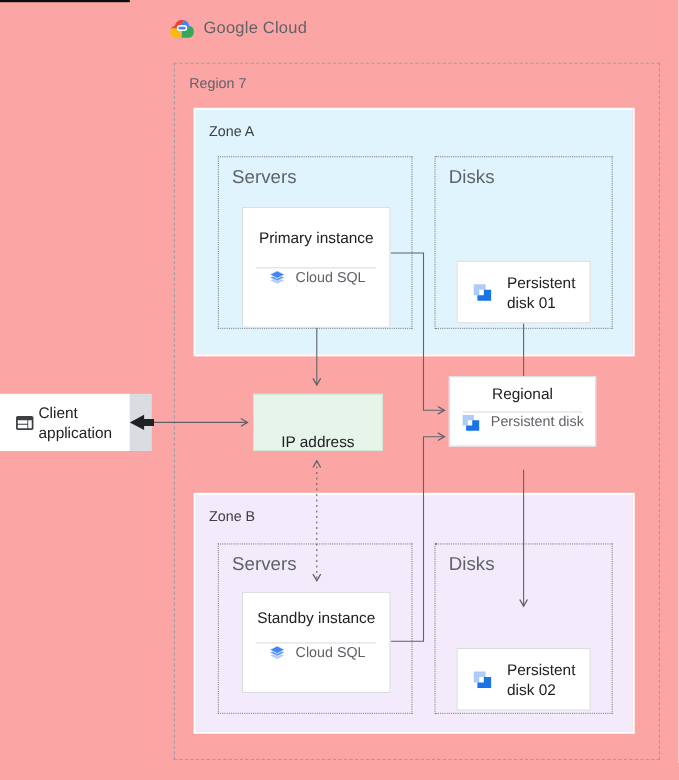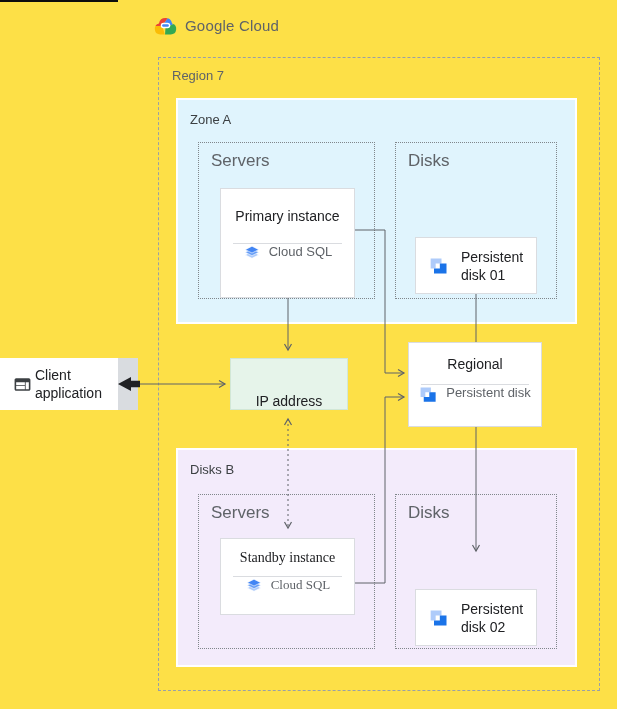--- a/index.html
+++ b/index.html
@@ -1,17 +1,17 @@
 <!DOCTYPE html>
 <html><head>
 <meta charset="utf-8">
 <style>
   html,body{margin:0;padding:0;}
   body{font-family:"Liberation Sans", sans-serif; background:#ffffff;}
-  #canvas{position:relative;width:617px;height:709px;background:#fde047;overflow:hidden;}
+  #canvas{position:relative;width:617px;height:709px;background:#fca5a5;overflow:hidden;}
   .abs{position:absolute;}
   .top-line{left:0;top:0;width:118px;height:2px;background:#0d0d0d;z-index:4;}
   .logo{left:154px;top:16px;display:flex;align-items:center;gap:8px;z-index:4;}
   .logo-text{font-size:15px;color:#5f6368;letter-spacing:.2px;}
   .region{left:158px;top:57px;width:440px;height:632px;border:1px dashed #9aa0a6;z-index:1;}
   .region-label{left:172px;top:68px;font-size:13px;color:#5f6368;z-index:3;}
   .zone{z-index:1;outline:2px solid #ffffff;}
   .zone-a{left:178px;top:100px;width:397px;height:222px;background:#e0f4fd;}
   .zone-b{left:178px;top:450px;width:397px;height:215px;background:#f3ebfb;}
   .zone-label{font-size:13px;color:#3c4043;z-index:3;}
@@ -20,22 +20,22 @@
   .disks-a{left:395px;top:142px;width:160px;height:155px;}
   .servers-b{left:198px;top:494px;width:175px;height:153px;}
   .disks-b{left:395px;top:494px;width:160px;height:153px;}
   .group-label{font-size:17px;color:#5f6368;z-index:3;}
   .card{background:#ffffff;border:1px solid #dadce0;z-index:10;box-sizing:border-box;}
   .inst-card{display:flex;flex-direction:column;}
   .inst-card .title{flex:1;display:flex;align-items:center;justify-content:center;font-size:14px;color:#202124;}
   .divider{height:1px;background:#dadce0;margin:0 12px;}
   .inst-card .row{flex:1;display:flex;justify-content:center;gap:8px;font-size:13px;color:#5f6368;}
   .primary-card{left:220px;top:188px;width:135px;height:110px;}
-  .standby-card{left:220px;top:538px;width:135px;height:77px;font-family:Liberation Serif, serif;}
-  .regional-card{left:408px;top:342px;width:134px;height:85px;}
+  .standby-card{left:220px;top:538px;width:135px;height:92px;}
+  .regional-card{left:408px;top:342px;width:134px;height:64px;}
   .disk-card{display:flex;align-items:center;justify-content:center;gap:12px;margin-top:34px;}
   .disk01-card{left:415px;top:203px;width:122px;height:57px;}
   .disk02-card{left:415px;top:555px;width:122px;height:57px;}
   .disk-text{font-size:14px;color:#202124;line-height:18px;}
   .client-card{left:0;top:358px;width:118px;height:52px;border:none;display:flex;align-items:center;gap:3px;padding-left:13px;}
   .client-text{font-size:14px;color:#202124;line-height:18px;}
   .gray-block{left:118px;top:358px;width:20px;height:52px;background:#d9dce0;z-index:2;}
   .ip-card{left:230px;top:358px;width:118px;height:52px;background:#e6f4ea;border:1px solid #d2e7d6;display:flex;align-items:flex-end;justify-content:center;font-size:14px;color:#202124;}
   #arrow-layer{left:0;top:0;z-index:5;pointer-events:none;}
 </style>
@@ -64,21 +64,21 @@
     </svg>
     <span class="logo-text">Google Cloud</span>
   </div>
 
   <div class="abs region"></div>
   <div class="abs region-label">Region 7</div>
 
   <div class="abs zone zone-a"></div>
   <div class="abs zone-label" style="left:190px;top:112px;">Zone A</div>
   <div class="abs zone zone-b"></div>
-  <div class="abs zone-label" style="left:190px;top:462px;">Disks B</div>
+  <div class="abs zone-label" style="left:190px;top:462px;">Zone B</div>
 
   <div class="abs group servers-a"></div>
   <div class="abs group-label" style="left:211px;top:151px;">Servers</div>
   <div class="abs group disks-a"></div>
   <div class="abs group-label" style="left:408px;top:151px;">Disks</div>
 
   <div class="abs group servers-b"></div>
   <div class="abs group-label" style="left:211px;top:503px;">Servers</div>
   <div class="abs group disks-b"></div>
   <div class="abs group-label" style="left:408px;top:503px;">Disks</div>

